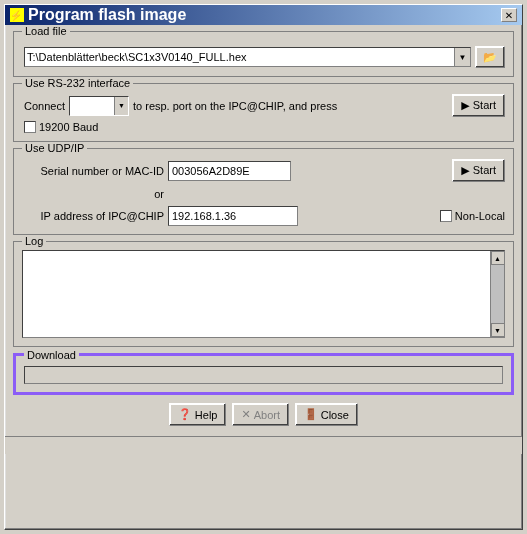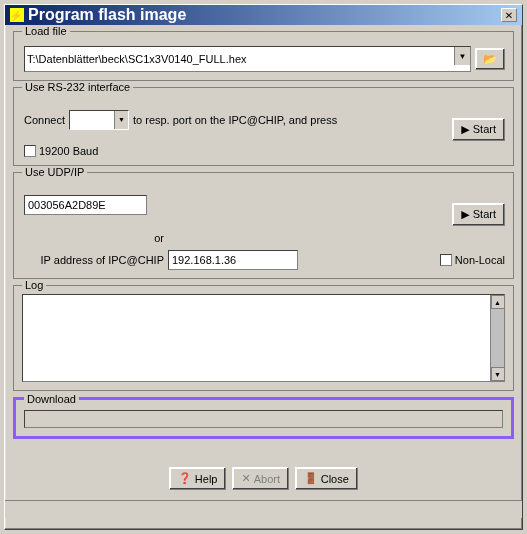--- a/index.html
+++ b/index.html
@@ -101,21 +101,21 @@
       font-family: inherit;
     }
     .textbox-wide {
       flex: 1;
     }
     .dropdown {
       border: 1px solid #808080;
       border-top-color: #404040;
       border-left-color: #404040;
       background: white;
-      height: 26px;
+      height: 20px;
       padding: 1px 2px;
       font-size: 11px;
       font-family: inherit;
       display: flex;
       align-items: center;
       position: relative;
       cursor: pointer;
     }
     .dropdown-arrow {
       width: 16px;
@@ -145,21 +145,20 @@
       height: 23px;
       padding: 0 8px;
       font-size: 11px;
       font-family: inherit;
       cursor: pointer;
       display: flex;
       align-items: center;
       gap: 3px;
       white-space: nowrap;
       box-shadow: inset -1px -1px 0 #404040, inset 1px 1px 0 #ffffff;
-      margin-top: 20px;
     }
     .btn-disabled {
       color: #808080;
       cursor: default;
     }
     .checkbox-row {
       display: flex;
       align-items: center;
       margin-top: 4px;
       gap: 3px;
@@ -341,20 +340,21 @@
       </div>
       <div class="checkbox-row">
         <div class="checkbox"></div>
         <span class="label">19200 Baud</span>
       </div>
     </div>
 
     <div class="group-box">
       <span class="group-box-title">Use UDP/IP</span>
       <div class="row">
+        <span class="label udp-label-col">Serial number or MAC-ID</span>
         <input class="textbox" style="width: 123px;" type="text" value="003056A2D89E">
         <div style="flex:1;"></div>
         <button class="btn">▶ Start</button>
       </div>
       <div class="row">
         <span class="label udp-label-col">or</span>
       </div>
       <div class="row">
         <span class="label udp-label-col">IP address of IPC@CHIP</span>
         <input class="textbox" style="width: 130px;" type="text" value="192.168.1.36">

